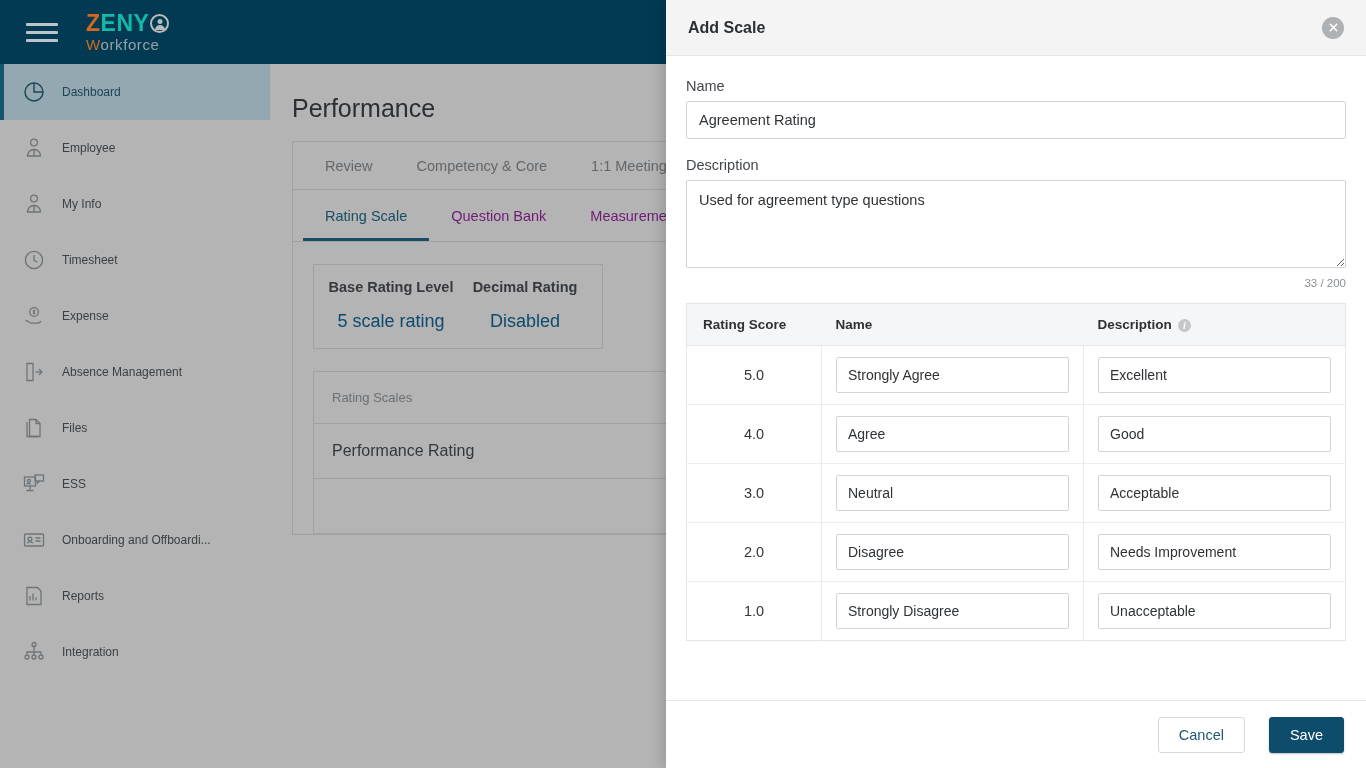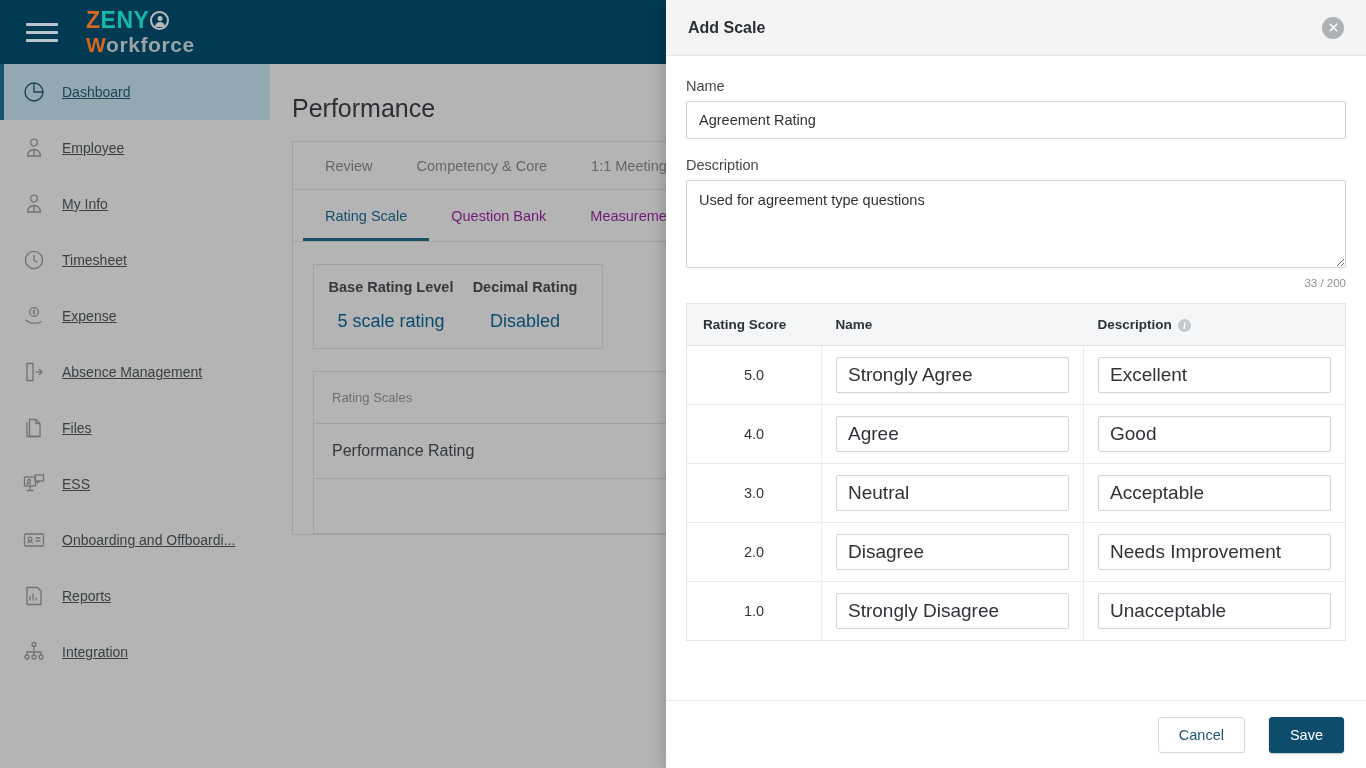--- a/index.html
+++ b/index.html
@@ -36,38 +36,38 @@
   .logo-badge::after {
     content: ""; position: absolute; left: 50%; top: 3px;
     transform: translateX(-50%);
     width: 5px; height: 5px; border-radius: 50%; background: #b9b9b9;
   }
   .logo-badge::before {
     content: ""; position: absolute; left: 50%; bottom: 1px;
     transform: translateX(-50%);
     width: 10px; height: 5px; border-radius: 5px 5px 0 0; background: #b9b9b9;
   }
-  .logo-sub { font-size: 21px; margin-top: 2px; letter-spacing: .6px; font-weight: bold; }
+  .logo-sub { font-size: 15px; margin-top: 2px; letter-spacing: .6px; }
   .logo-w { color: #d2691e; }
   .logo-orkforce { color: #9aa3a8; }
 
   .sidebar {
     position: absolute; top: 64px; left: 0; width: 270px; height: 704px;
     background: #b4b4b4; overflow: hidden;
   }
   .nav-item {
     height: 56px; display: flex; align-items: center;
     padding-left: 22px; gap: 16px; position: relative; cursor: pointer;
   }
   .nav-item.active { background: #94a8b1; }
   .nav-item.active::before {
     content: ""; position: absolute; left: 0; top: 0; bottom: 0;
     width: 4px; background: #13546e;
   }
-  .nav-label { font-size: 14px; color: #3b4044; white-space: nowrap; text-decoration: underline; }
+  .nav-label { font-size: 12px; color: #3b4044; white-space: nowrap; }
   .nav-item.active .nav-label { color: #1d4457; }
   .nav-ico { width: 24px; height: 24px; flex: 0 0 24px; color: #6d7478; }
   .nav-item.active .nav-ico { color: #1d4457; }
   .nav-ico svg { display: block; width: 24px; height: 24px; }
 
   .content {
     position: absolute; top: 64px; left: 270px; right: 0; bottom: 0;
     background: #b4b4b4; padding: 22px;
   }
   .page-title { font-size: 25px; color: #2b2f33; font-weight: 400; padding: 8px 0 18px 0; }
@@ -144,21 +144,21 @@
     width: 13px; height: 13px; border-radius: 50%; background: #c4c8cb;
     color: #fff; font-size: 10px; font-weight: bold; margin-left: 6px;
     vertical-align: middle; font-style: italic; font-family: "Liberation Serif", serif;
   }
   .rating-table td { border-bottom: 1px solid #ececec; border-right: 1px solid #ececec; padding: 11px 14px; }
   .rating-table td:last-child { border-right: none; }
   .rating-table tr:last-child td { border-bottom: none; }
   .score-cell { text-align: center; font-size: 14.5px; color: #33373b; }
   .cell-input {
     width: 100%; height: 36px; border: 1px solid #d2d5d8; background: #fff;
-    font-family: "Liberation Sans", sans-serif; font-size: 19px; color: #2f3337;
+    font-family: "Liberation Sans", sans-serif; font-size: 14px; color: #2f3337;
     padding: 0 11px; outline: none; border-radius: 2px;
   }
 
   .modal-foot {
     flex: 0 0 68px; border-top: 1px solid #e6e6e6; background: #fff;
     display: flex; align-items: center; justify-content: flex-end;
     gap: 24px; padding: 0 22px;
   }
   .btn {
     font-family: "Liberation Sans", sans-serif; font-size: 14.5px;

